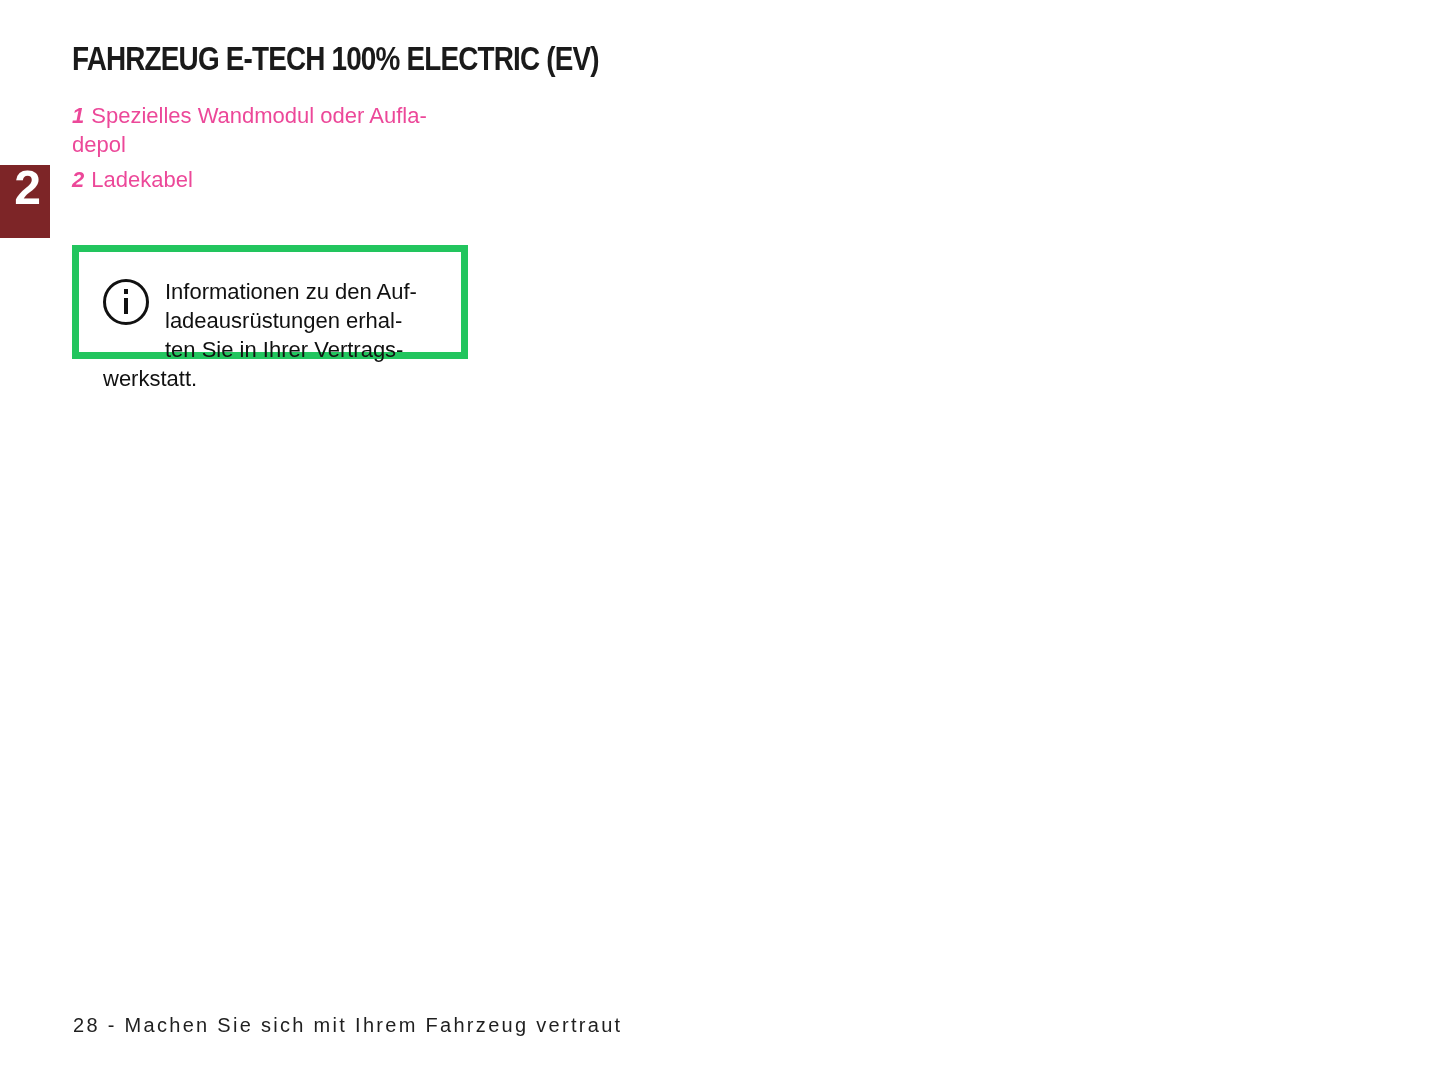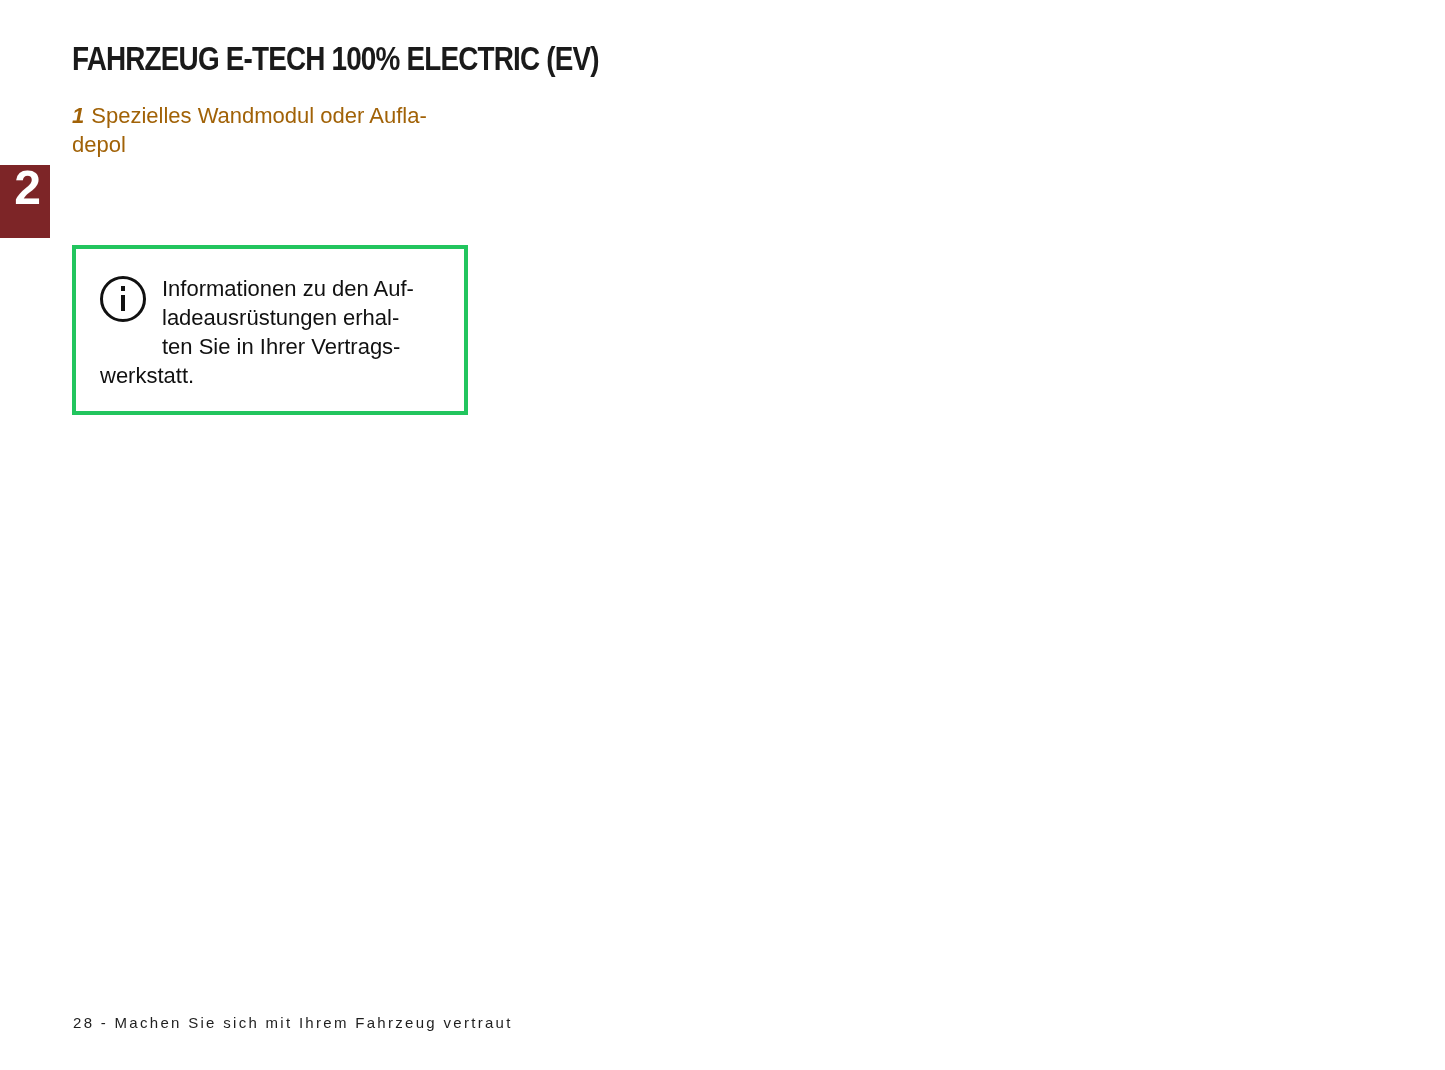--- a/index.html
+++ b/index.html
@@ -48,38 +48,38 @@
     color: #1a1a1a;
   }
 
   
   .legend {
     position: absolute;
     left: 72px;
     top: 101px;
     font-size: 22px;
     line-height: 29px;
-    color: #a16207;
+    color: #ec4899;
   }
   .legend-item { margin-bottom: 6px; }
   .legend-num {
     font-weight: 700;
     font-style: italic;
     margin-right: 7px;
   }
   .legend-text { white-space: pre-line; }
 
   
   .infobox {
     position: absolute;
     left: 72px;
     top: 245px;
     width: 396px;
-    height: 170px;
-    border: 4px solid #22c55e;
+    height: 114px;
+    border: 7px solid #22c55e;
     padding: 25px 12px 18px 24px;
     background: #ffffff;
   }
   .info-icon {
     float: left;
     width: 46px;
     height: 46px;
     border: 3px solid #111111;
     border-radius: 50%;
     margin: 2px 16px 34px 0;
@@ -110,21 +110,21 @@
     line-height: 29px;
     white-space: pre-line;
     color: #111111;
   }
 
   
   .footer {
     position: absolute;
     left: 73px;
     top: 1014px;
-    font-size: 15px;
+    font-size: 20px;
     letter-spacing: 2.3px;
     color: #1f1f1f;
     white-space: nowrap;
   }
 </style>
 </head>
 <body>
 
 <div class="page">
 
@@ -132,20 +132,23 @@
     <span>2</span>
   </div>
 
   <h1 class="heading">FAHRZEUG E-TECH 100% ELECTRIC (EV)</h1>
 
   <div class="legend">
     <div class="legend-item">
       <span class="legend-num">1</span><span class="legend-text">Spezielles Wandmodul oder Aufla-
 depol</span>
     </div>
+    <div class="legend-item">
+      <span class="legend-num">2</span><span class="legend-text">Ladekabel</span>
+    </div>
   </div>
 
   <div class="infobox">
     <div class="info-icon"></div>
     <div class="infobox-text">Informationen zu den Auf-
 ladeausrüstungen erhal-
 ten Sie in Ihrer Vertrags-
 werkstatt.</div>
   </div>
 

